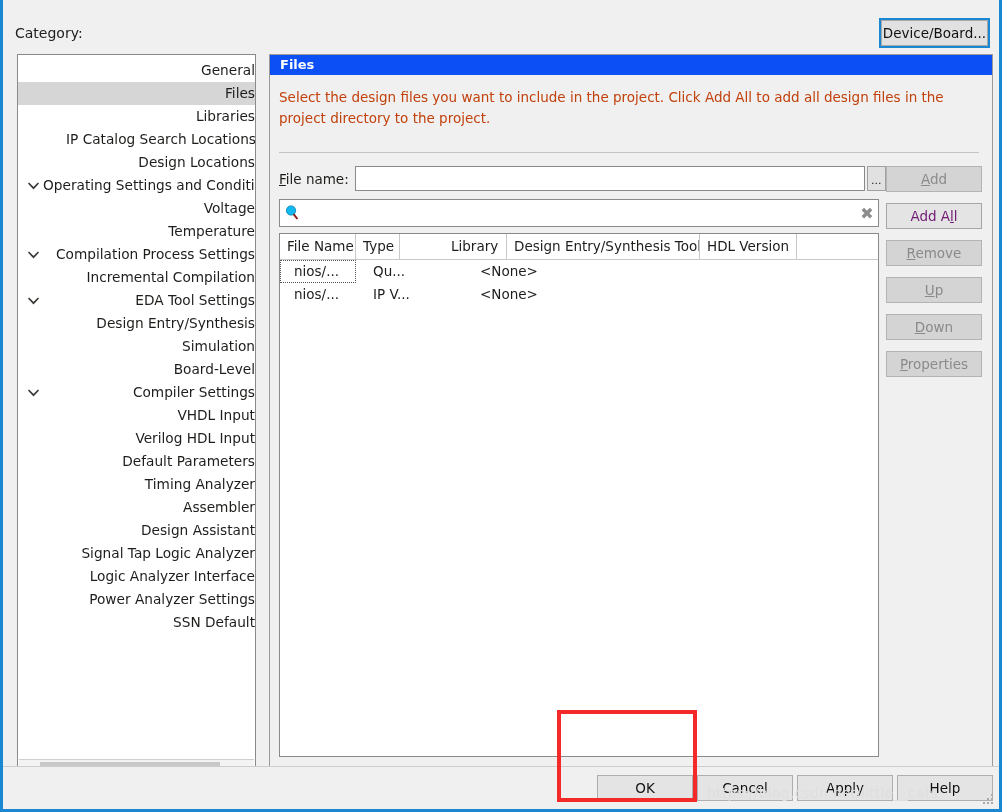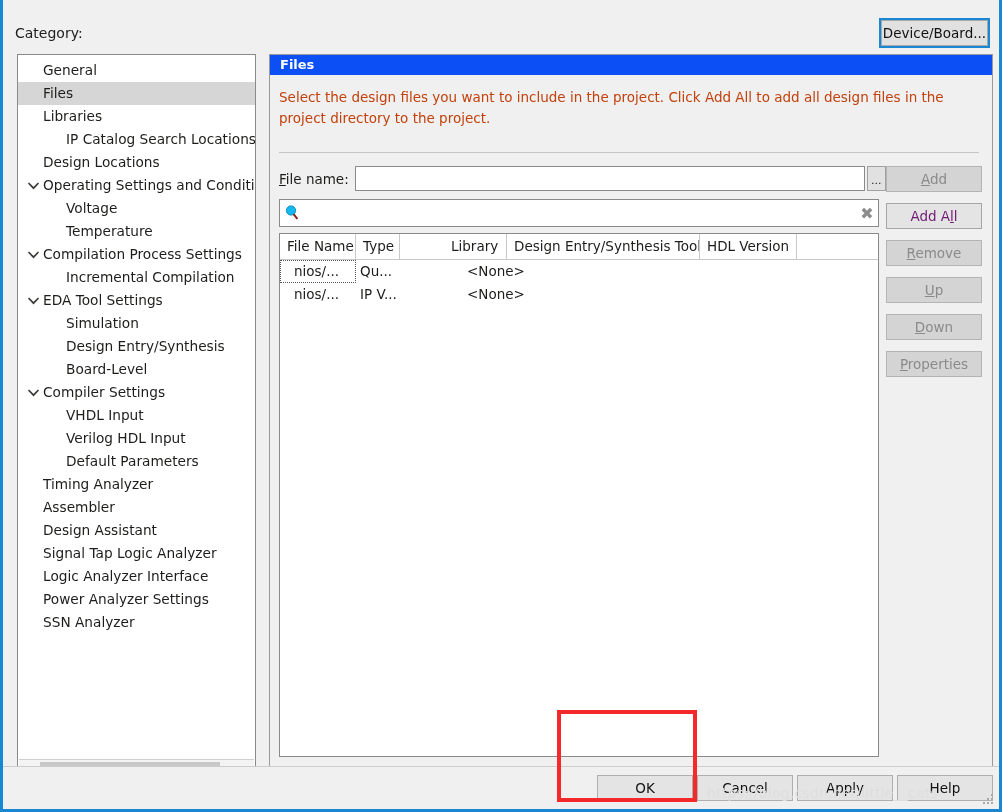--- a/index.html
+++ b/index.html
@@ -57,20 +57,21 @@
   .sidebar {
     position: absolute;
     left: 14px;
     top: 54px;
     width: 239px;
     height: 730px;
     background: #ffffff;
     border: 1px solid #8a8a8a;
     box-sizing: border-box;
     overflow: hidden;
+    text-align: right;
   }
   .tree {
     position: absolute;
     left: 0;
     top: 4px;
     right: 0;
     bottom: 25px;
     overflow: hidden;
   }
   .tree-item {
@@ -312,21 +313,21 @@
     overflow: hidden;
     cursor: default;
   }
   .td.c0 { width: 76px; padding-left: 14px; }
   .td.c0.focused {
     border: 1px dotted #555;
     line-height: 21px;
     padding-left: 13px;
     width: 76px;
   }
-  .td.c1 { width: 44px; padding-left: 4px; }
+  .td.c1 { width: 44px; padding-left: 4px; margin-left: 13px; }
   .td.c2 { width: 63px; }
   .td.c3 { width: 193px; padding-left: 4px; }
   .td.c4 { width: 97px; }
   .td.c5 { flex: 1 1 auto; }
 
   
   .side-buttons {
     position: absolute;
     left: 616px;
     top: 91px;
@@ -447,38 +448,38 @@
             <svg width="11" height="8" viewBox="0 0 11 8">
               <path d="M1 1.5 L5.5 6.2 L10 1.5" fill="none" stroke="#3a3a36" stroke-width="1.7" stroke-linecap="round"></path>
             </svg>
           </span><span>Compilation Process Settings</span></div>
         <div class="tree-item indent2"><span>Incremental Compilation</span></div>
         <div class="tree-item indent1"><span class="chev">
             <svg width="11" height="8" viewBox="0 0 11 8">
               <path d="M1 1.5 L5.5 6.2 L10 1.5" fill="none" stroke="#3a3a36" stroke-width="1.7" stroke-linecap="round"></path>
             </svg>
           </span><span>EDA Tool Settings</span></div>
+        <div class="tree-item indent2"><span>Design Entry/Synthesis</span></div>
         <div class="tree-item indent2"><span>Simulation</span></div>
-        <div class="tree-item indent2"><span>Design Entry/Synthesis</span></div>
         <div class="tree-item indent2"><span>Board-Level</span></div>
         <div class="tree-item indent1"><span class="chev">
             <svg width="11" height="8" viewBox="0 0 11 8">
               <path d="M1 1.5 L5.5 6.2 L10 1.5" fill="none" stroke="#3a3a36" stroke-width="1.7" stroke-linecap="round"></path>
             </svg>
           </span><span>Compiler Settings</span></div>
         <div class="tree-item indent2"><span>VHDL Input</span></div>
         <div class="tree-item indent2"><span>Verilog HDL Input</span></div>
         <div class="tree-item indent2"><span>Default Parameters</span></div>
         <div class="tree-item indent1"><span>Timing Analyzer</span></div>
         <div class="tree-item indent1"><span>Assembler</span></div>
         <div class="tree-item indent1"><span>Design Assistant</span></div>
         <div class="tree-item indent1"><span>Signal Tap Logic Analyzer</span></div>
         <div class="tree-item indent1"><span>Logic Analyzer Interface</span></div>
         <div class="tree-item indent1"><span>Power Analyzer Settings</span></div>
-        <div class="tree-item indent1"><span>SSN Analyzer</span></div>
+        <div class="tree-item indent1"><span>SSN Default</span></div>
       </div>
     <div class="h-scroll">
       <div class="arrow">‹</div>
       <div class="thumb"></div>
       <div class="track-rest"></div>
       <div class="arrow">›</div>
     </div>
   </div>
 
   <div class="panel">

